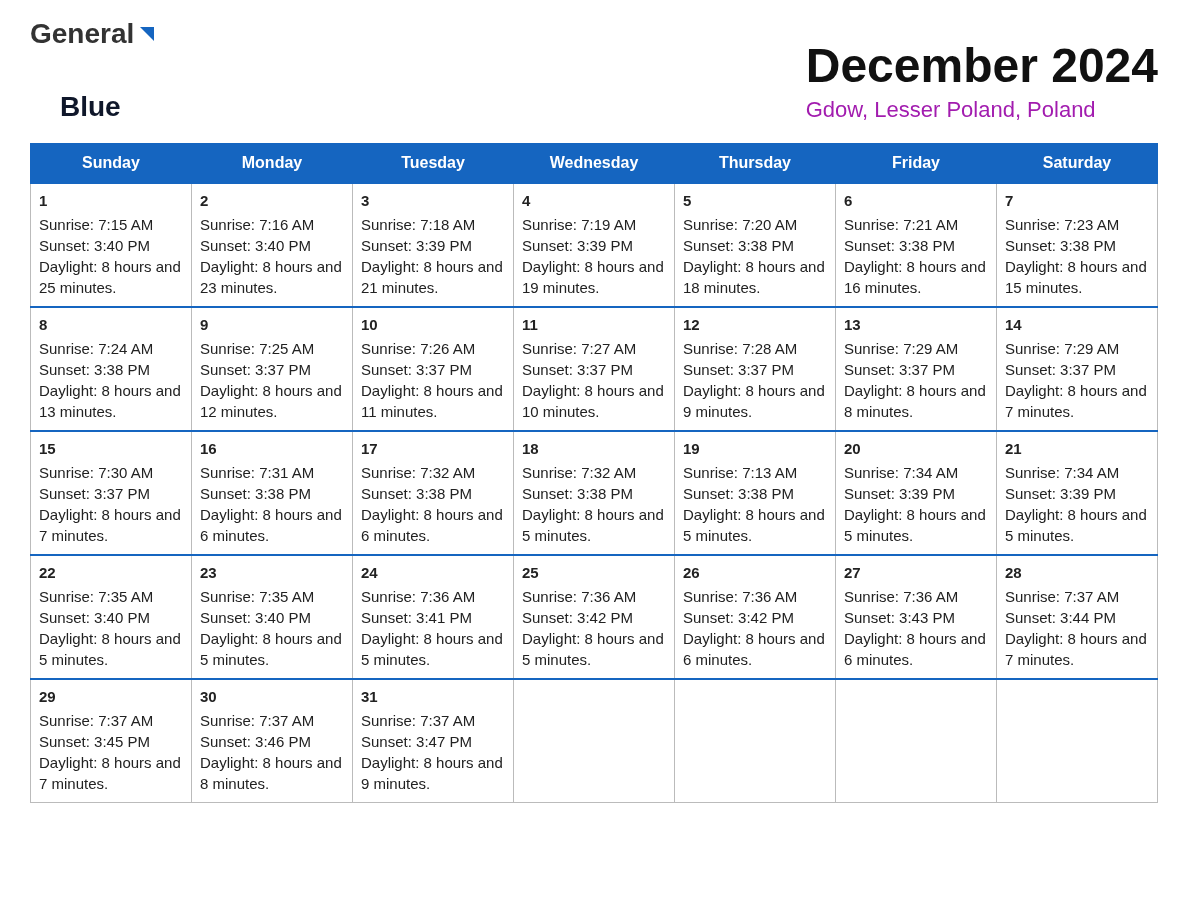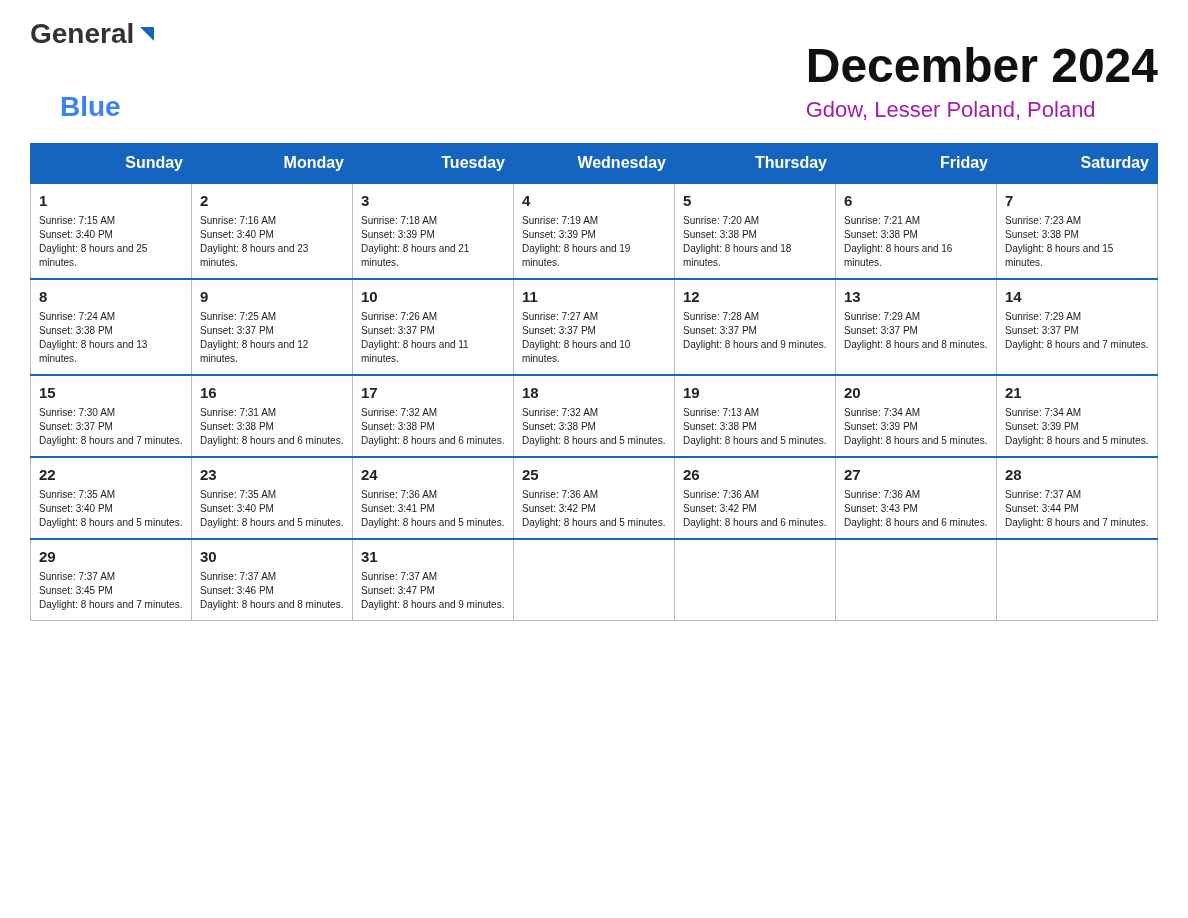--- a/index.html
+++ b/index.html
@@ -24,21 +24,21 @@
     }
     .logo-general {
       font-size: 28px;
       font-weight: bold;
       color: #333;
       line-height: 1;
     }
     .logo-blue {
       font-size: 28px;
       font-weight: bold;
-      color: #3b82f6;
+      color: #0f172a;
       line-height: 1;
       margin-left: 30px;
     }
     .logo-row {
       display: flex;
       align-items: center;
     }
     .title-block {
       text-align: left;
       margin-top: 20px;
@@ -57,21 +57,21 @@
     .calendar {
       width: 100%;
       border-collapse: collapse;
     }
     .calendar th {
       background-color: #1565c0;
       color: #fff;
       font-size: 16px;
       font-weight: bold;
       padding: 10px 8px;
-      text-align: right;
+      text-align: center;
       border: 1px solid #1565c0;
     }
     .calendar td {
       vertical-align: top;
       padding: 6px 8px 8px 8px;
       border: 1px solid #bbb;
       border-top: 2px solid #1565c0;
       width: 14.28%;
       font-size: 13px;
       color: #222;
@@ -81,21 +81,21 @@
     .calendar tr td {
       border-top: 2px solid #1565c0;
     }
     .day-num {
       font-size: 15px;
       font-weight: bold;
       margin-bottom: 3px;
       display: block;
     }
     .day-info {
-      font-size: 10px;
+      font-size: 15px;
       color: #222;
     }
     .empty-cell {
       background: #fff;
       border-top: 2px solid #1565c0;
     }
   </style>
 </head>
 <body>
 

